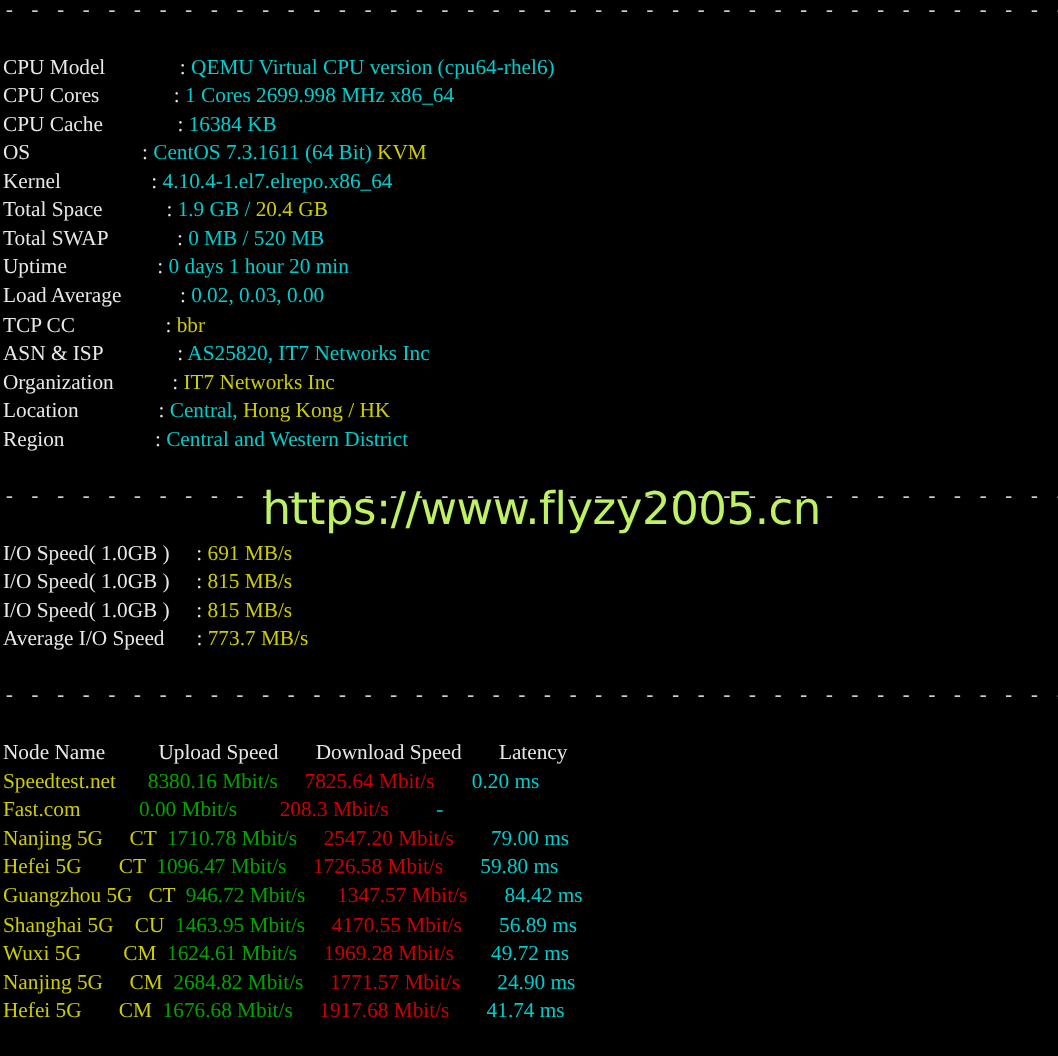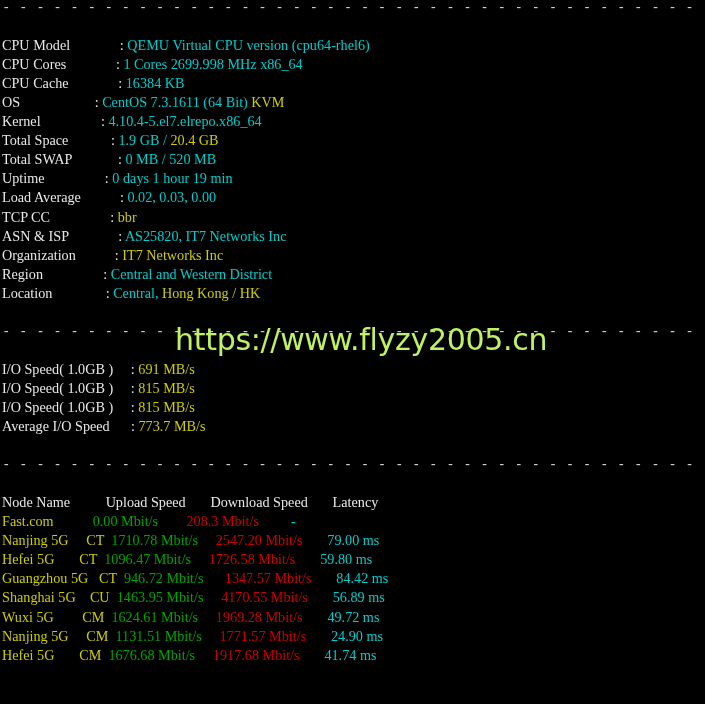--- a/index.html
+++ b/index.html
@@ -82,55 +82,56 @@
   <div class="term-inner">
 
     <div class="sep-line">- - - - - - - - - - - - - - - - - - - - - - - - - - - - - - - - - - - - - - - - - - - - - - - - - - - - - - - - - -</div>
 
     <div id="sysinfo">
         <div class="blank"></div>
         <div class="line"><span class="c-white">CPU Model              </span><span class="c-white">: </span><span class="c-cyan">QEMU Virtual CPU version (cpu64-rhel6)</span></div>
         <div class="line"><span class="c-white">CPU Cores              </span><span class="c-white">: </span><span class="c-cyan">1 Cores 2699.998 MHz x86_64</span></div>
         <div class="line"><span class="c-white">CPU Cache              </span><span class="c-white">: </span><span class="c-cyan">16384 KB</span></div>
         <div class="line"><span class="c-white">OS                     </span><span class="c-white">: </span><span class="c-cyan">CentOS 7.3.1611 (64 Bit) </span><span class="c-yellow">KVM</span></div>
-        <div class="line"><span class="c-white">Kernel                 </span><span class="c-white">: </span><span class="c-cyan">4.10.4-5.el7.elrepo.x86_64</span></div>
+        <div class="line"><span class="c-white">Kernel                 </span><span class="c-white">: </span><span class="c-cyan">4.10.4-1.el7.elrepo.x86_64</span></div>
         <div class="line"><span class="c-white">Total Space            </span><span class="c-white">: </span><span class="c-cyan">1.9 GB / </span><span class="c-yellow">20.4 GB</span></div>
         <div class="line"><span class="c-white">Total SWAP             </span><span class="c-white">: </span><span class="c-cyan">0 MB / 520 MB</span></div>
-        <div class="line"><span class="c-white">Uptime                 </span><span class="c-white">: </span><span class="c-cyan">0 days 1 hour 19 min</span></div>
+        <div class="line"><span class="c-white">Uptime                 </span><span class="c-white">: </span><span class="c-cyan">0 days 1 hour 20 min</span></div>
         <div class="line"><span class="c-white">Load Average           </span><span class="c-white">: </span><span class="c-cyan">0.02, 0.03, 0.00</span></div>
         <div class="line"><span class="c-white">TCP CC                 </span><span class="c-white">: </span><span class="c-yellow">bbr</span></div>
         <div class="line"><span class="c-white">ASN &amp; ISP              </span><span class="c-white">: </span><span class="c-cyan">AS25820, IT7 Networks Inc</span></div>
         <div class="line"><span class="c-white">Organization           </span><span class="c-white">: </span><span class="c-yellow">IT7 Networks Inc</span></div>
+        <div class="line"><span class="c-white">Location               </span><span class="c-white">: </span><span class="c-cyan">Central, </span><span class="c-yellow">Hong Kong / HK</span></div>
         <div class="line"><span class="c-white">Region                 </span><span class="c-white">: </span><span class="c-cyan">Central and Western District</span></div>
-        <div class="line"><span class="c-white">Location               </span><span class="c-white">: </span><span class="c-cyan">Central, </span><span class="c-yellow">Hong Kong / HK</span></div>
         <div class="blank"></div>
       </div>
 
     <div class="sep-line">- - - - - - - - - - - - - - - - - - - - - - - - - - - - - - - - - - - - - - - - - - - - - - - - - - - - - - - - - -</div>
 
     <div id="ioblock">
         <div class="blank"></div>
         <div class="line"><span class="c-white">I/O Speed( 1.0GB )     </span><span class="c-white">: </span><span class="c-yellow">691 MB/s</span></div>
         <div class="line"><span class="c-white">I/O Speed( 1.0GB )     </span><span class="c-white">: </span><span class="c-yellow">815 MB/s</span></div>
         <div class="line"><span class="c-white">I/O Speed( 1.0GB )     </span><span class="c-white">: </span><span class="c-yellow">815 MB/s</span></div>
         <div class="line"><span class="c-white">Average I/O Speed      </span><span class="c-white">: </span><span class="c-yellow">773.7 MB/s</span></div>
         <div class="blank"></div>
       </div>
 
     <div class="sep-line">- - - - - - - - - - - - - - - - - - - - - - - - - - - - - - - - - - - - - - - - - - - - - - - - - - - - - - - - - -</div>
 
     <div id="sttable">
         <div class="blank"></div>
         <div class="line"><span class="c-white">Node Name          </span><span class="c-white">Upload Speed       </span><span class="c-white">Download Speed       </span><span class="c-white">Latency</span></div>
+        <div class="line"><span class="c-yellow">Speedtest.net  </span><span class="c-yellow">    </span><span class="c-green">8380.16 Mbit/s     </span><span class="c-red">7825.64 Mbit/s       </span><span class="c-cyan">0.20 ms</span></div>
         <div class="line"><span class="c-yellow">Fast.com       </span><span class="c-yellow">    </span><span class="c-green">0.00 Mbit/s        </span><span class="c-red">208.3 Mbit/s         </span><span class="c-cyan">-</span></div>
         <div class="line"><span class="c-yellow">Nanjing 5G     </span><span class="c-yellow">CT  </span><span class="c-green">1710.78 Mbit/s     </span><span class="c-red">2547.20 Mbit/s       </span><span class="c-cyan">79.00 ms</span></div>
         <div class="line"><span class="c-yellow">Hefei 5G       </span><span class="c-yellow">CT  </span><span class="c-green">1096.47 Mbit/s     </span><span class="c-red">1726.58 Mbit/s       </span><span class="c-cyan">59.80 ms</span></div>
         <div class="line"><span class="c-yellow">Guangzhou 5G   </span><span class="c-yellow">CT  </span><span class="c-green">946.72 Mbit/s      </span><span class="c-red">1347.57 Mbit/s       </span><span class="c-cyan">84.42 ms</span></div>
         <div class="line"><span class="c-yellow">Shanghai 5G    </span><span class="c-yellow">CU  </span><span class="c-green">1463.95 Mbit/s     </span><span class="c-red">4170.55 Mbit/s       </span><span class="c-cyan">56.89 ms</span></div>
         <div class="line"><span class="c-yellow">Wuxi 5G        </span><span class="c-yellow">CM  </span><span class="c-green">1624.61 Mbit/s     </span><span class="c-red">1969.28 Mbit/s       </span><span class="c-cyan">49.72 ms</span></div>
-        <div class="line"><span class="c-yellow">Nanjing 5G     </span><span class="c-yellow">CM  </span><span class="c-green">1131.51 Mbit/s     </span><span class="c-red">1771.57 Mbit/s       </span><span class="c-cyan">24.90 ms</span></div>
+        <div class="line"><span class="c-yellow">Nanjing 5G     </span><span class="c-yellow">CM  </span><span class="c-green">2684.82 Mbit/s     </span><span class="c-red">1771.57 Mbit/s       </span><span class="c-cyan">24.90 ms</span></div>
         <div class="line"><span class="c-yellow">Hefei 5G       </span><span class="c-yellow">CM  </span><span class="c-green">1676.68 Mbit/s     </span><span class="c-red">1917.68 Mbit/s       </span><span class="c-cyan">41.74 ms</span></div>
       </div>
 
   </div>
 
   <div id="watermark">https://www.flyzy2005.cn</div>
 </div>
 
 </body></html>

